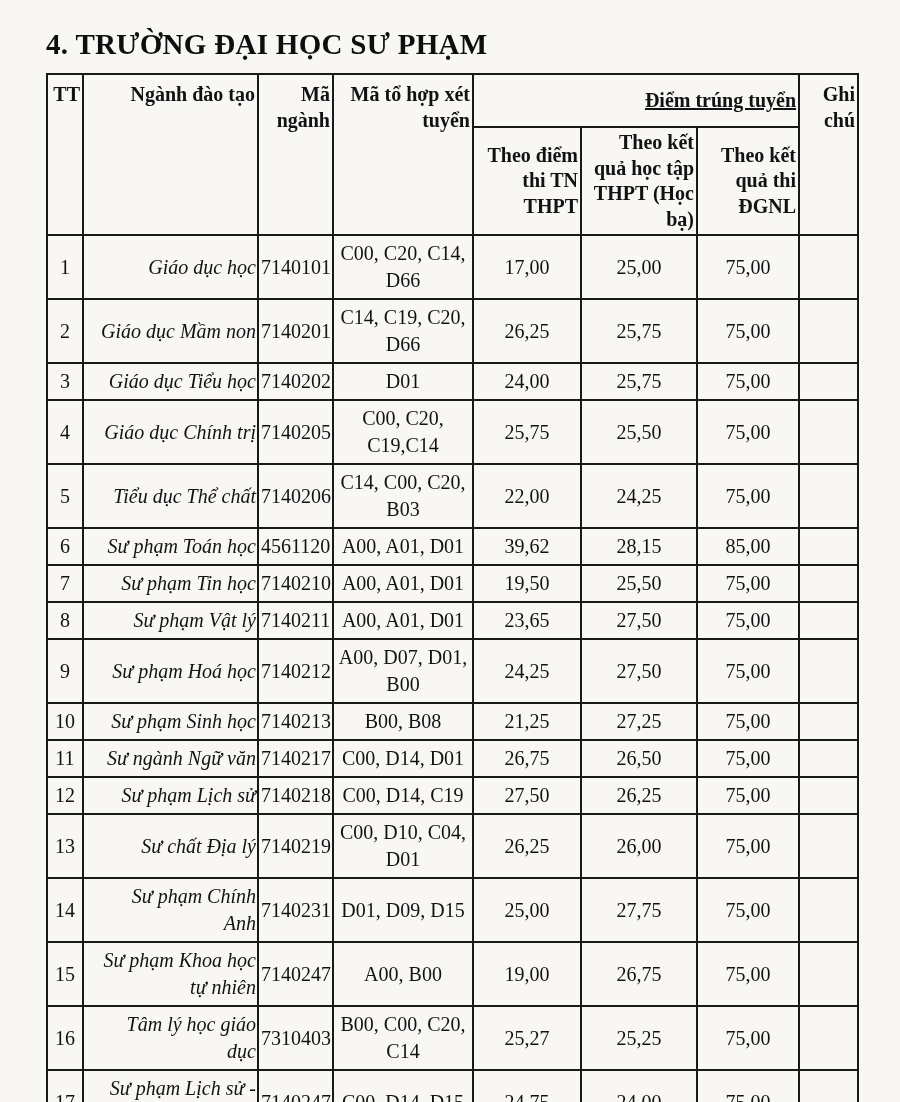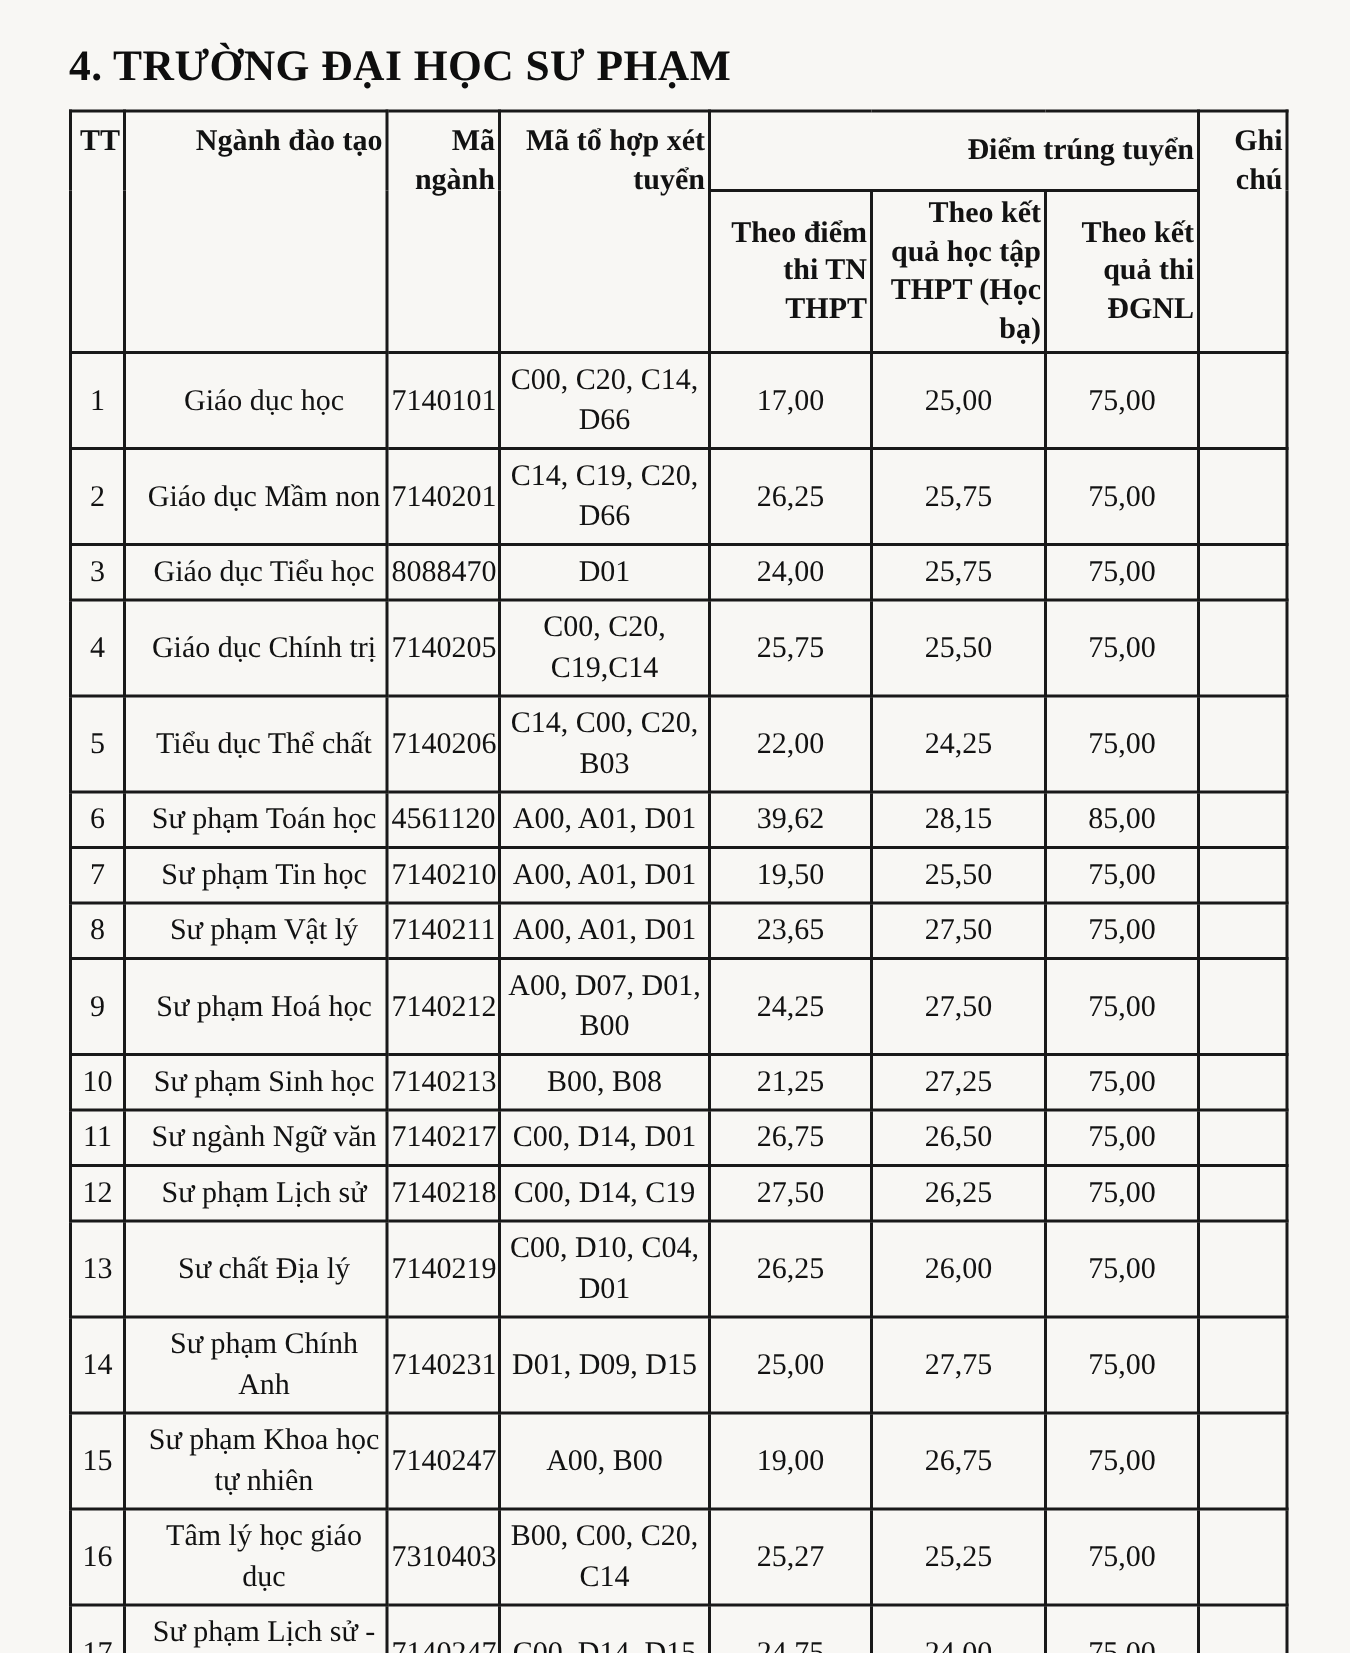--- a/index.html
+++ b/index.html
@@ -30,31 +30,31 @@
   .score-table th {
     font-weight: bold;
     font-size: 20px;
     line-height: 1.28;
     text-align: right;
     padding: 2px 2px;
   }
   tr.band1 { height: 53px; }
   tr.band2 { height: 101px; }
   th.top { vertical-align: top; padding-top: 7px; }
-  th.group { vertical-align: middle; }
+  th.group { vertical-align: middle; text-decoration: underline; }
   th.sub { vertical-align: middle; }
   .pre { white-space: pre-line; }
   .score-table td {
     font-size: 20px;
     line-height: 1.35;
     padding: 4px 2px;
     vertical-align: middle;
   }
   td.c { text-align: center; }
-  td.l { text-align: center; padding-left: 12px; padding-right: 1px; }
+  td.l { text-align: right; padding-left: 12px; padding-right: 1px; font-style: italic; }
 </style>
 </head>
 <body>
 
 <div class="page">
   <h1 class="title">4. TRƯỜNG ĐẠI HỌC SƯ PHẠM</h1>
 
   <table class="score-table">
     <colgroup>
       <col style="width:36px">
@@ -110,21 +110,21 @@
     <td class="c pre">C14, C19, C20,
 D66</td>
     <td class="c">26,25</td>
     <td class="c">25,75</td>
     <td class="c">75,00</td>
     <td class="c"></td>
   </tr>
         <tr>
     <td class="c">3</td>
     <td class="l pre">Giáo dục Tiểu học</td>
-    <td class="c">8088470</td>
+    <td class="c">7140202</td>
     <td class="c pre">D01</td>
     <td class="c">24,00</td>
     <td class="c">25,75</td>
     <td class="c">75,00</td>
     <td class="c"></td>
   </tr>
         <tr>
     <td class="c">4</td>
     <td class="l pre">Giáo dục Chính trị</td>
     <td class="c">7140205</td>

